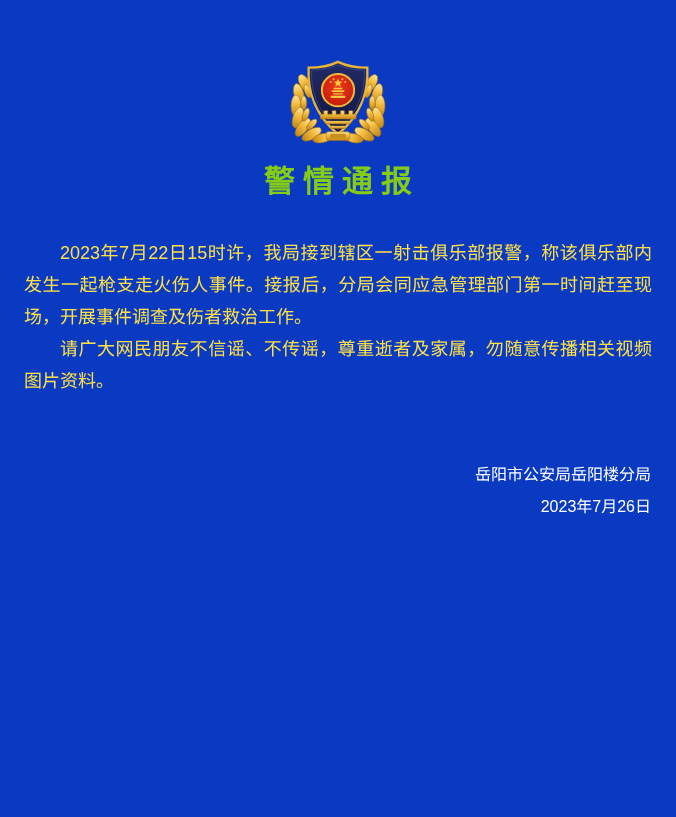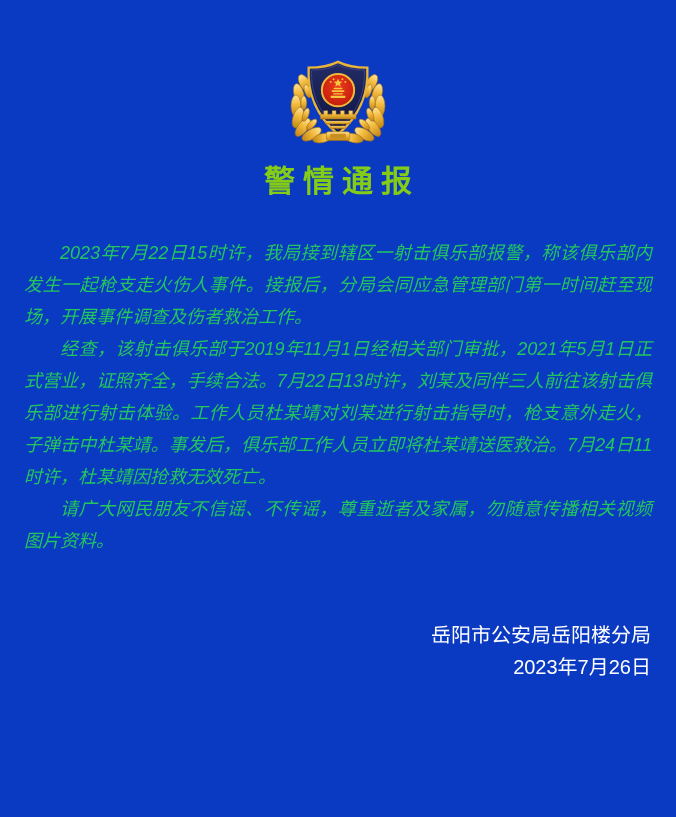--- a/index.html
+++ b/index.html
@@ -39,32 +39,31 @@
     line-height: 31px;
     font-weight: bold;
     letter-spacing: 8px;
     color: #84cc16;
   }
   .notice-body {
     margin: 40px 24px 0 24px;
     font-size: 18px;
     line-height: 32px;
     text-align: justify;
-    color: #22c55e;
-    font-style: italic;
+    color: #fde047;
   }
   .notice-body p {
     margin: 0;
     padding: 0;
     text-indent: 2em;
   }
   .signature {
     margin: 62px 25px 0 0;
     text-align: right;
-    font-size: 20px;
+    font-size: 16px;
     line-height: 32px;
     color: #ffffff;
   }
 </style>
 </head>
 <body>
 
 <div class="page">
 
   <div class="emblem-wrap">
@@ -127,21 +126,20 @@
       <rect x="56" y="81.5" width="16" height="5" rx="1" fill="#c98f1e"></rect>
     </svg>
   </div>
 
   <h1 class="notice-title">警情通报</h1>
 
   <div class="notice-body">
 
       <p>2023年7月22日15时许，我局接到辖区一射击俱乐部报警，称该俱乐部内发生一起枪支走火伤人事件。接报后，分局会同应急管理部门第一时间赶至现场，开展事件调查及伤者救治工作。</p>
 
-      <p>经查，该射击俱乐部于2019年11月1日经相关部门审批，2021年5月1日正式营业，证照齐全，手续合法。7月22日13时许，刘某及同伴三人前往该射击俱乐部进行射击体验。工作人员杜某靖对刘某进行射击指导时，枪支意外走火，子弹击中杜某靖。事发后，俱乐部工作人员立即将杜某靖送医救治。7月24日11时许，杜某靖因抢救无效死亡。</p>
 
 
       <p>请广大网民朋友不信谣、不传谣，尊重逝者及家属，勿随意传播相关视频图片资料。</p>
     </div>
 
   <div class="signature">
     <div>岳阳市公安局岳阳楼分局</div>
     <div>2023年7月26日</div>
   </div>
 

